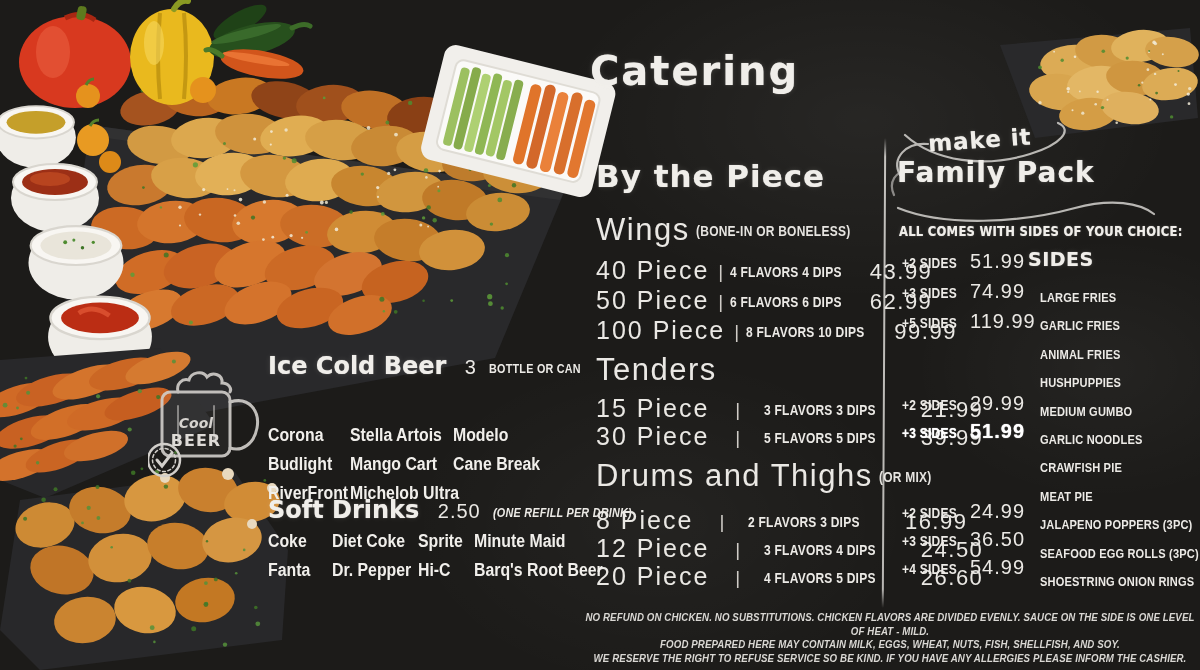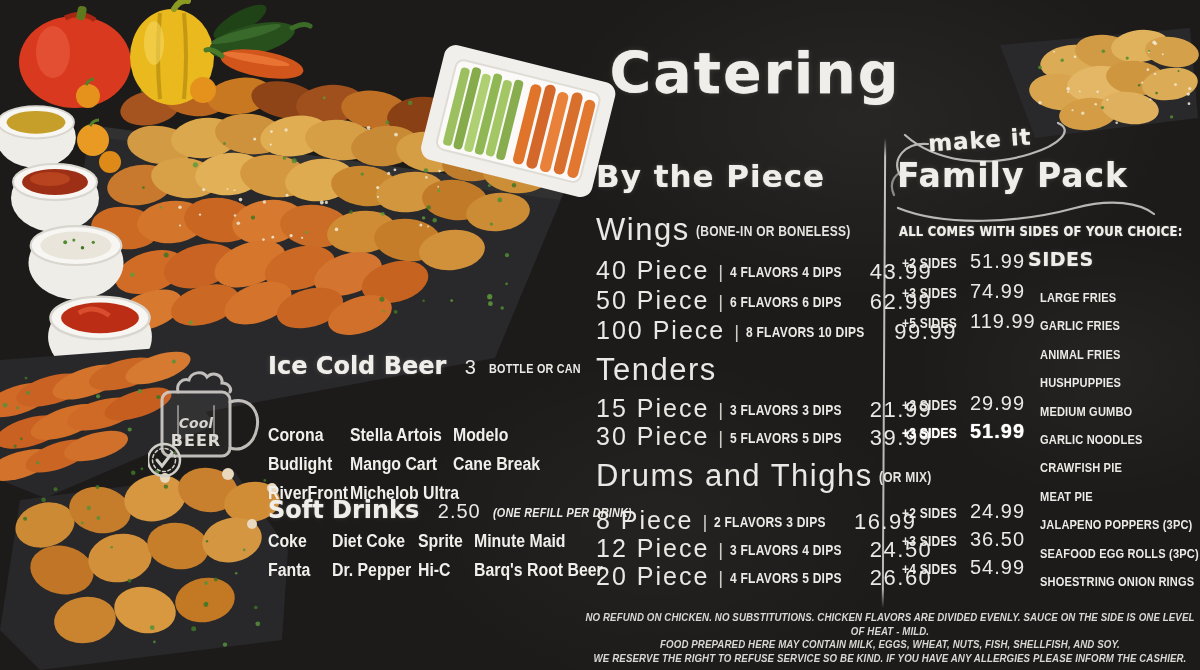--- a/index.html
+++ b/index.html
@@ -11,38 +11,38 @@
       radial-gradient(ellipse 520px 300px at 72% 18%, rgba(255,255,255,.05), transparent 60%),
       radial-gradient(ellipse 420px 280px at 55% 78%, rgba(255,255,255,.035), transparent 60%),
       radial-gradient(ellipse 320px 220px at 92% 55%, rgba(255,255,255,.04), transparent 60%),
       radial-gradient(ellipse 1500px 950px at 50% 50%, rgba(0,0,0,0) 55%, rgba(0,0,0,.38) 100%);
   }
   .abs{position:absolute;}
   .chalk{font-family:"DejaVu Sans",sans-serif;font-weight:700;color:#f0eeea;text-shadow:0 0 1px rgba(245,243,238,.6),0 0 6px rgba(245,243,238,.12);}
   .thin{font-family:"Liberation Sans",sans-serif;font-weight:400;color:#eae8e4;}
   .cond{display:inline-block;font-weight:700;transform:scaleX(.8);transform-origin:left center;letter-spacing:.3px;white-space:nowrap;}
   
-  .title{left:590px;top:40px;width:330px;text-align:center;font-size:57px;letter-spacing:2px;}
+  .title{left:590px;top:48px;width:330px;text-align:left;font-size:40px;letter-spacing:2px;}
   
   .byp-head{left:596px;top:158px;font-size:31px;letter-spacing:1px;}
   .sec-head{font-size:31px;letter-spacing:1.5px;white-space:nowrap;}
   .sec-note{font-size:15px;color:#e6e4e0;margin-left:6px;position:relative;top:-4px;}
   .rows{width:268px;}
   .mrow{display:flex;align-items:baseline;white-space:nowrap;}
-  .h30 .mrow{height:30px;} .h28 .mrow{height:28px;}
+  .h30 .mrow{height:30px;} .h28 .mrow{height:28px;gap:17px;}
   .qty{font-size:25px;letter-spacing:2px;}
   .pipe{font-size:19px;color:#cfccc7;margin:0 7px 0 9px;font-weight:400;position:relative;top:-1px;}
   .desc{font-size:15px;position:relative;top:-2px;}
   .price{margin-left:auto;font-size:22px;letter-spacing:1.5px;}
   
   .divider{left:883px;top:138px;width:2px;height:470px;border-radius:2px;transform:rotate(.3deg);
     background:linear-gradient(to bottom,transparent,rgba(240,238,234,.85) 4%,rgba(240,238,234,.8) 96%,transparent);opacity:.92;}
   
   .fp-make{left:928px;top:127px;font-size:23px;transform:rotate(-4deg);letter-spacing:1px;}
-  .fp-main{left:897px;top:156px;font-size:33px;letter-spacing:1px;}
+  .fp-main{left:897px;top:156px;font-size:28px;letter-spacing:1px;}
   .fp-sub{left:899px;top:223px;font-size:14.5px;letter-spacing:.2px;}
   .fp-group{left:902px;width:130px;}
   .fp-row{display:flex;align-items:baseline;white-space:nowrap;}
   .g30 .fp-row{height:30px;} .g28 .fp-row{height:28px;}
   .fp-label{width:58px;font-size:15px;}
   .fp-price{font-size:20px;letter-spacing:1px;margin-left:10px;}
   .strong .fp-label span{font-weight:800;color:#fff;text-shadow:0 0 1px #fff;}
   .strong .fp-price{font-weight:700;color:#fff;text-shadow:0 0 1px #fff;}
   .sides-head{left:1028px;top:248px;font-size:19px;letter-spacing:.5px;}
   .sides-list{left:1028px;top:284px;width:170px;margin-left:12px;}

